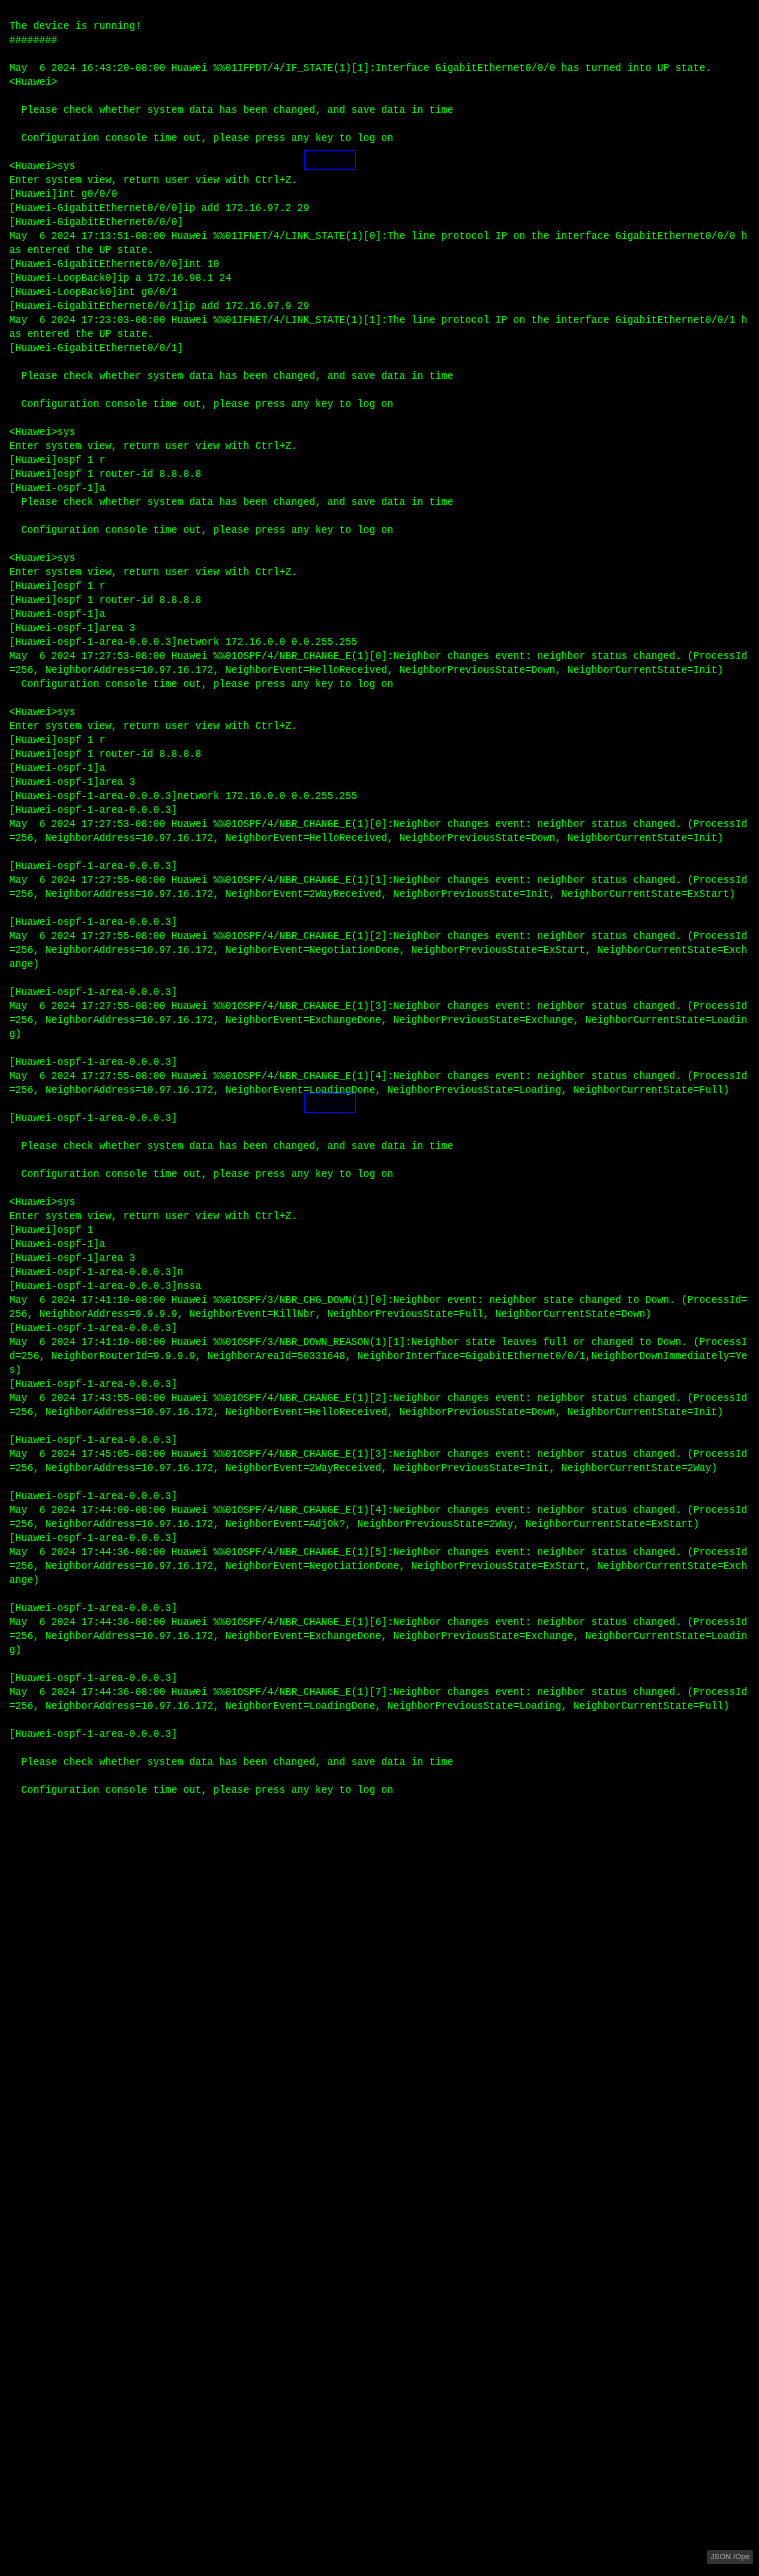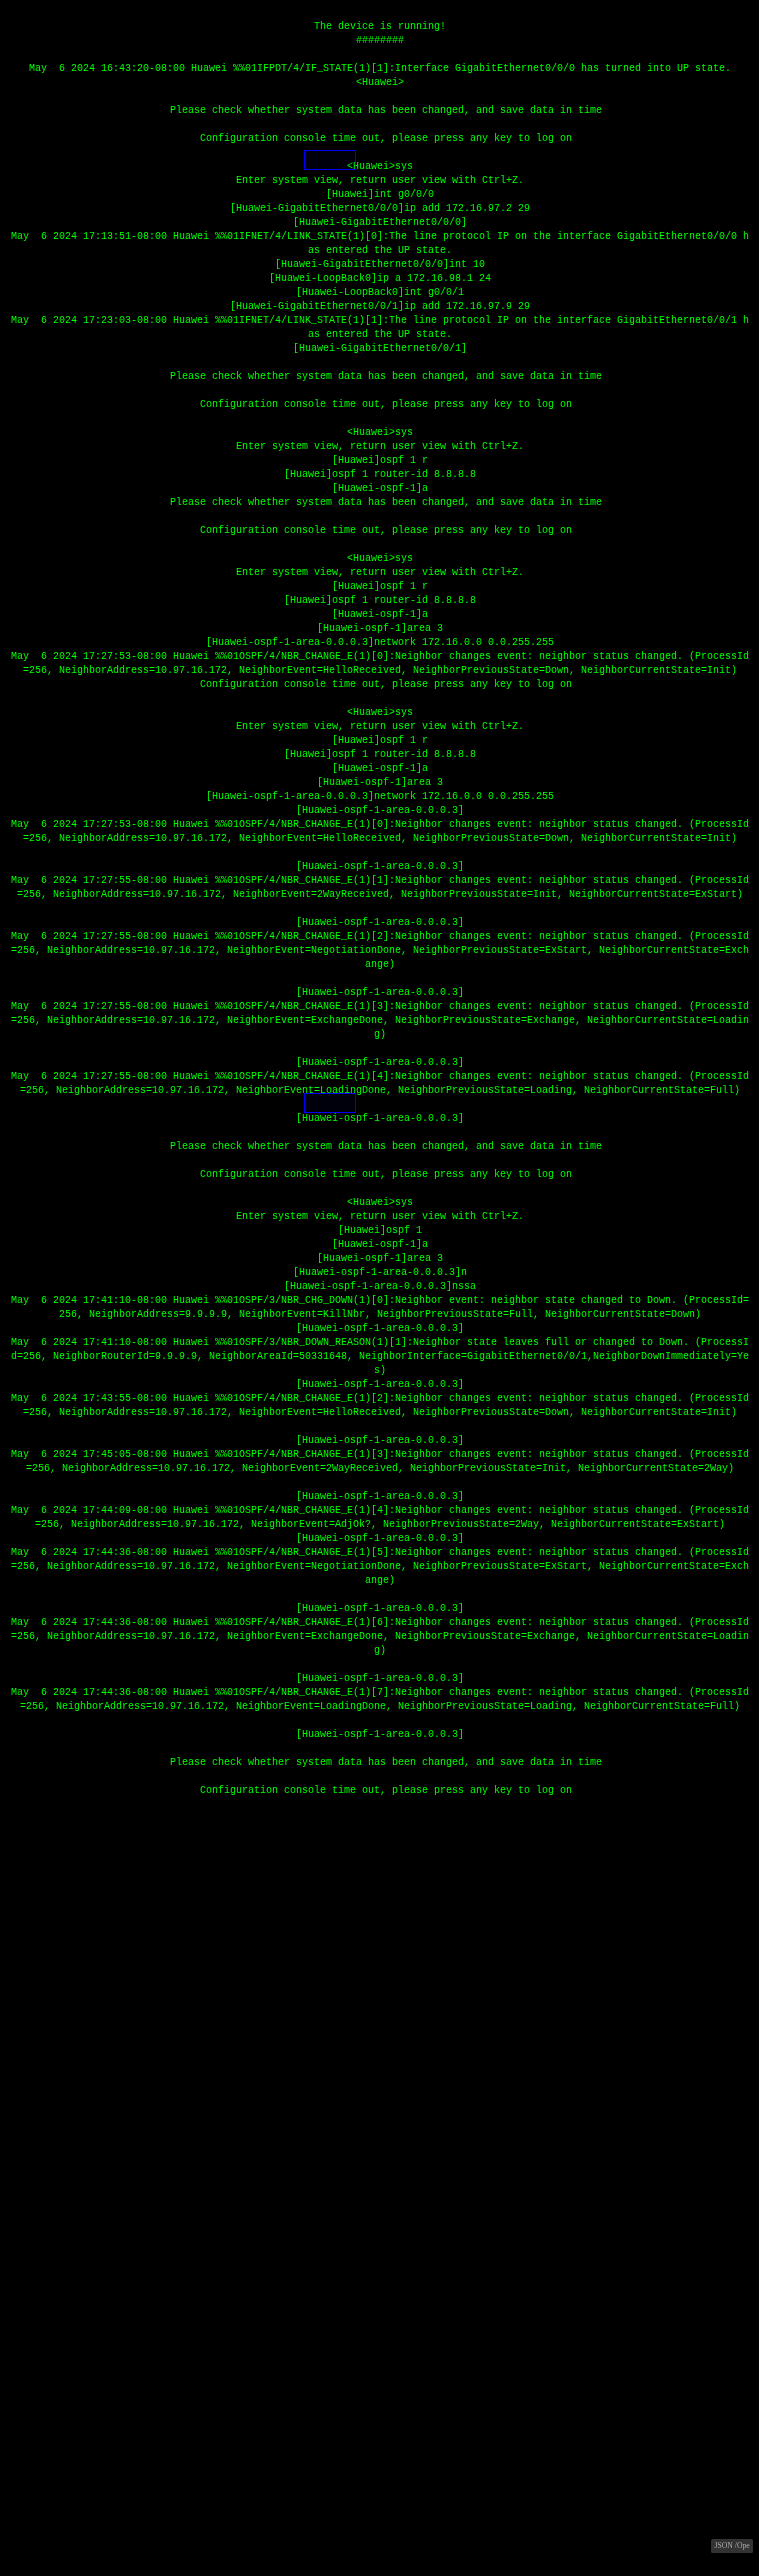--- a/index.html
+++ b/index.html
@@ -17,46 +17,45 @@
       width: 760px;
       min-height: 2576px;
       padding: 6.2px 9.2px;
       overflow-x: hidden;
       position: relative;
     }
 
     .terminal-content {
       white-space: pre-wrap;
       word-break: break-all;
-      text-align: center;
     }
 
     .terminal-line {
       display: block;
       white-space: pre-wrap;
       word-break: break-all;
     }
 
     .highlight-box {
       position: absolute;
       border: 1.5px solid #0000ff;
       background-color: rgba(0, 0, 255, 0.05);
       pointer-events: none;
     }
 
     .json-icon {
       position: fixed;
-      bottom: 23px;
+      bottom: 12px;
       right: 6.2px;
       background: #333;
       color: #aaa;
       font-size: 7.7px;
       padding: 1.5px 3.1px;
       border-radius: 1.5px;
-      font-family: Liberation Serif, serif;
+      font-family: Liberation Sans, sans-serif;
     }
   </style>
 </head>
 <body>
 
 <div class="terminal-content">
 <span class="terminal-line">The device is running!</span><span class="terminal-line">########</span><span class="terminal-line">&nbsp;</span><span class="terminal-line">May  6 2024 16:43:20-08:00 Huawei %%01IFPDT/4/IF_STATE(1)[1]:Interface GigabitEthernet0/0/0 has turned into UP state.</span><span class="terminal-line">&lt;Huawei&gt;</span><span class="terminal-line">&nbsp;</span><span class="terminal-line">  Please check whether system data has been changed, and save data in time</span><span class="terminal-line">&nbsp;</span><span class="terminal-line">  Configuration console time out, please press any key to log on</span><span class="terminal-line">&nbsp;</span><span class="terminal-line">&lt;Huawei&gt;sys</span><span class="terminal-line">Enter system view, return user view with Ctrl+Z.</span><span class="terminal-line">[Huawei]int g0/0/0</span><span class="terminal-line">[Huawei-GigabitEthernet0/0/0]ip add 172.16.97.2 29</span><span class="terminal-line">[Huawei-GigabitEthernet0/0/0]</span><span class="terminal-line">May  6 2024 17:13:51-08:00 Huawei %%01IFNET/4/LINK_STATE(1)[0]:The line protocol IP on the interface GigabitEthernet0/0/0 has entered the UP state.</span><span class="terminal-line">[Huawei-GigabitEthernet0/0/0]int 10</span><span class="terminal-line">[Huawei-LoopBack0]ip a 172.16.98.1 24</span><span class="terminal-line">[Huawei-LoopBack0]int g0/0/1</span><span class="terminal-line">[Huawei-GigabitEthernet0/0/1]ip add 172.16.97.9 29</span><span class="terminal-line">May  6 2024 17:23:03-08:00 Huawei %%01IFNET/4/LINK_STATE(1)[1]:The line protocol IP on the interface GigabitEthernet0/0/1 has entered the UP state.</span><span class="terminal-line">[Huawei-GigabitEthernet0/0/1]</span><span class="terminal-line">&nbsp;</span><span class="terminal-line">  Please check whether system data has been changed, and save data in time</span><span class="terminal-line">&nbsp;</span><span class="terminal-line">  Configuration console time out, please press any key to log on</span><span class="terminal-line">&nbsp;</span><span class="terminal-line">&lt;Huawei&gt;sys</span><span class="terminal-line">Enter system view, return user view with Ctrl+Z.</span><span class="terminal-line">[Huawei]ospf 1 r</span><span class="terminal-line">[Huawei]ospf 1 router-id 8.8.8.8</span><span class="terminal-line">[Huawei-ospf-1]a</span><span class="terminal-line">  Please check whether system data has been changed, and save data in time</span><span class="terminal-line">&nbsp;</span><span class="terminal-line">  Configuration console time out, please press any key to log on</span><span class="terminal-line">&nbsp;</span><span class="terminal-line">&lt;Huawei&gt;sys</span><span class="terminal-line">Enter system view, return user view with Ctrl+Z.</span><span class="terminal-line">[Huawei]ospf 1 r</span><span class="terminal-line">[Huawei]ospf 1 router-id 8.8.8.8</span><span class="terminal-line">[Huawei-ospf-1]a</span><span class="terminal-line">[Huawei-ospf-1]area 3</span><span class="terminal-line">[Huawei-ospf-1-area-0.0.0.3]network 172.16.0.0 0.0.255.255</span><span class="terminal-line">May  6 2024 17:27:53-08:00 Huawei %%01OSPF/4/NBR_CHANGE_E(1)[0]:Neighbor changes event: neighbor status changed. (ProcessId=256, NeighborAddress=10.97.16.172, NeighborEvent=HelloReceived, NeighborPreviousState=Down, NeighborCurrentState=Init)</span><span class="terminal-line">  Configuration console time out, please press any key to log on</span><span class="terminal-line">&nbsp;</span><span class="terminal-line">&lt;Huawei&gt;sys</span><span class="terminal-line">Enter system view, return user view with Ctrl+Z.</span><span class="terminal-line">[Huawei]ospf 1 r</span><span class="terminal-line">[Huawei]ospf 1 router-id 8.8.8.8</span><span class="terminal-line">[Huawei-ospf-1]a</span><span class="terminal-line">[Huawei-ospf-1]area 3</span><span class="terminal-line">[Huawei-ospf-1-area-0.0.0.3]network 172.16.0.0 0.0.255.255</span><span class="terminal-line">[Huawei-ospf-1-area-0.0.0.3]</span><span class="terminal-line">May  6 2024 17:27:53-08:00 Huawei %%01OSPF/4/NBR_CHANGE_E(1)[0]:Neighbor changes event: neighbor status changed. (ProcessId=256, NeighborAddress=10.97.16.172, NeighborEvent=HelloReceived, NeighborPreviousState=Down, NeighborCurrentState=Init)</span><span class="terminal-line">&nbsp;</span><span class="terminal-line">[Huawei-ospf-1-area-0.0.0.3]</span><span class="terminal-line">May  6 2024 17:27:55-08:00 Huawei %%01OSPF/4/NBR_CHANGE_E(1)[1]:Neighbor changes event: neighbor status changed. (ProcessId=256, NeighborAddress=10.97.16.172, NeighborEvent=2WayReceived, NeighborPreviousState=Init, NeighborCurrentState=ExStart)</span><span class="terminal-line">&nbsp;</span><span class="terminal-line">[Huawei-ospf-1-area-0.0.0.3]</span><span class="terminal-line">May  6 2024 17:27:55-08:00 Huawei %%01OSPF/4/NBR_CHANGE_E(1)[2]:Neighbor changes event: neighbor status changed. (ProcessId=256, NeighborAddress=10.97.16.172, NeighborEvent=NegotiationDone, NeighborPreviousState=ExStart, NeighborCurrentState=Exchange)</span><span class="terminal-line">&nbsp;</span><span class="terminal-line">[Huawei-ospf-1-area-0.0.0.3]</span><span class="terminal-line">May  6 2024 17:27:55-08:00 Huawei %%01OSPF/4/NBR_CHANGE_E(1)[3]:Neighbor changes event: neighbor status changed. (ProcessId=256, NeighborAddress=10.97.16.172, NeighborEvent=ExchangeDone, NeighborPreviousState=Exchange, NeighborCurrentState=Loading)</span><span class="terminal-line">&nbsp;</span><span class="terminal-line">[Huawei-ospf-1-area-0.0.0.3]</span><span class="terminal-line">May  6 2024 17:27:55-08:00 Huawei %%01OSPF/4/NBR_CHANGE_E(1)[4]:Neighbor changes event: neighbor status changed. (ProcessId=256, NeighborAddress=10.97.16.172, NeighborEvent=LoadingDone, NeighborPreviousState=Loading, NeighborCurrentState=Full)</span><span class="terminal-line">&nbsp;</span><span class="terminal-line">[Huawei-ospf-1-area-0.0.0.3]</span><span class="terminal-line">&nbsp;</span><span class="terminal-line">  Please check whether system data has been changed, and save data in time</span><span class="terminal-line">&nbsp;</span><span class="terminal-line">  Configuration console time out, please press any key to log on</span><span class="terminal-line">&nbsp;</span><span class="terminal-line">&lt;Huawei&gt;sys</span><span class="terminal-line">Enter system view, return user view with Ctrl+Z.</span><span class="terminal-line">[Huawei]ospf 1</span><span class="terminal-line">[Huawei-ospf-1]a</span><span class="terminal-line">[Huawei-ospf-1]area 3</span><span class="terminal-line">[Huawei-ospf-1-area-0.0.0.3]n</span><span class="terminal-line">[Huawei-ospf-1-area-0.0.0.3]nssa</span><span class="terminal-line">May  6 2024 17:41:10-08:00 Huawei %%01OSPF/3/NBR_CHG_DOWN(1)[0]:Neighbor event: neighbor state changed to Down. (ProcessId=256, NeighborAddress=9.9.9.9, NeighborEvent=KillNbr, NeighborPreviousState=Full, NeighborCurrentState=Down)</span><span class="terminal-line">[Huawei-ospf-1-area-0.0.0.3]</span><span class="terminal-line">May  6 2024 17:41:10-08:00 Huawei %%01OSPF/3/NBR_DOWN_REASON(1)[1]:Neighbor state leaves full or changed to Down. (ProcessId=256, NeighborRouterId=9.9.9.9, NeighborAreaId=50331648, NeighborInterface=GigabitEthernet0/0/1,NeighborDownImmediately=Yes)</span><span class="terminal-line">[Huawei-ospf-1-area-0.0.0.3]</span><span class="terminal-line">May  6 2024 17:43:55-08:00 Huawei %%01OSPF/4/NBR_CHANGE_E(1)[2]:Neighbor changes event: neighbor status changed. (ProcessId=256, NeighborAddress=10.97.16.172, NeighborEvent=HelloReceived, NeighborPreviousState=Down, NeighborCurrentState=Init)</span><span class="terminal-line">&nbsp;</span><span class="terminal-line">[Huawei-ospf-1-area-0.0.0.3]</span><span class="terminal-line">May  6 2024 17:45:05-08:00 Huawei %%01OSPF/4/NBR_CHANGE_E(1)[3]:Neighbor changes event: neighbor status changed. (ProcessId=256, NeighborAddress=10.97.16.172, NeighborEvent=2WayReceived, NeighborPreviousState=Init, NeighborCurrentState=2Way)</span><span class="terminal-line">&nbsp;</span><span class="terminal-line">[Huawei-ospf-1-area-0.0.0.3]</span><span class="terminal-line">May  6 2024 17:44:09-08:00 Huawei %%01OSPF/4/NBR_CHANGE_E(1)[4]:Neighbor changes event: neighbor status changed. (ProcessId=256, NeighborAddress=10.97.16.172, NeighborEvent=AdjOk?, NeighborPreviousState=2Way, NeighborCurrentState=ExStart)</span><span class="terminal-line">[Huawei-ospf-1-area-0.0.0.3]</span><span class="terminal-line">May  6 2024 17:44:36-08:00 Huawei %%01OSPF/4/NBR_CHANGE_E(1)[5]:Neighbor changes event: neighbor status changed. (ProcessId=256, NeighborAddress=10.97.16.172, NeighborEvent=NegotiationDone, NeighborPreviousState=ExStart, NeighborCurrentState=Exchange)</span><span class="terminal-line">&nbsp;</span><span class="terminal-line">[Huawei-ospf-1-area-0.0.0.3]</span><span class="terminal-line">May  6 2024 17:44:36-08:00 Huawei %%01OSPF/4/NBR_CHANGE_E(1)[6]:Neighbor changes event: neighbor status changed. (ProcessId=256, NeighborAddress=10.97.16.172, NeighborEvent=ExchangeDone, NeighborPreviousState=Exchange, NeighborCurrentState=Loading)</span><span class="terminal-line">&nbsp;</span><span class="terminal-line">[Huawei-ospf-1-area-0.0.0.3]</span><span class="terminal-line">May  6 2024 17:44:36-08:00 Huawei %%01OSPF/4/NBR_CHANGE_E(1)[7]:Neighbor changes event: neighbor status changed. (ProcessId=256, NeighborAddress=10.97.16.172, NeighborEvent=LoadingDone, NeighborPreviousState=Loading, NeighborCurrentState=Full)</span><span class="terminal-line">&nbsp;</span><span class="terminal-line">[Huawei-ospf-1-area-0.0.0.3]</span><span class="terminal-line">&nbsp;</span><span class="terminal-line">  Please check whether system data has been changed, and save data in time</span><span class="terminal-line">&nbsp;</span><span class="terminal-line">  Configuration console time out, please press any key to log on</span></div>
 
 <div class="highlight-box" style="left: 304px; top: 150px; width: 52px; height: 20px;"></div>
 <div class="highlight-box" style="left: 304px; top: 1093px; width: 52px; height: 20px;"></div>

